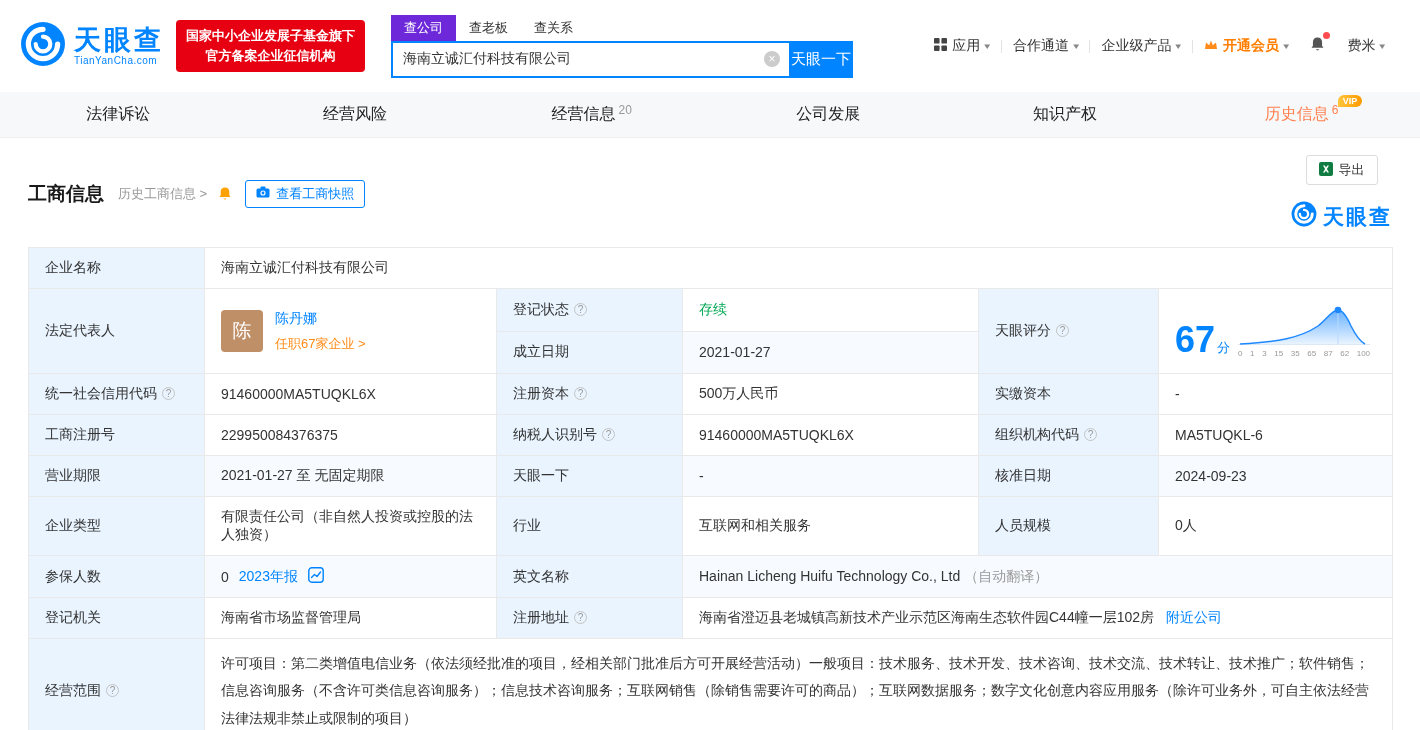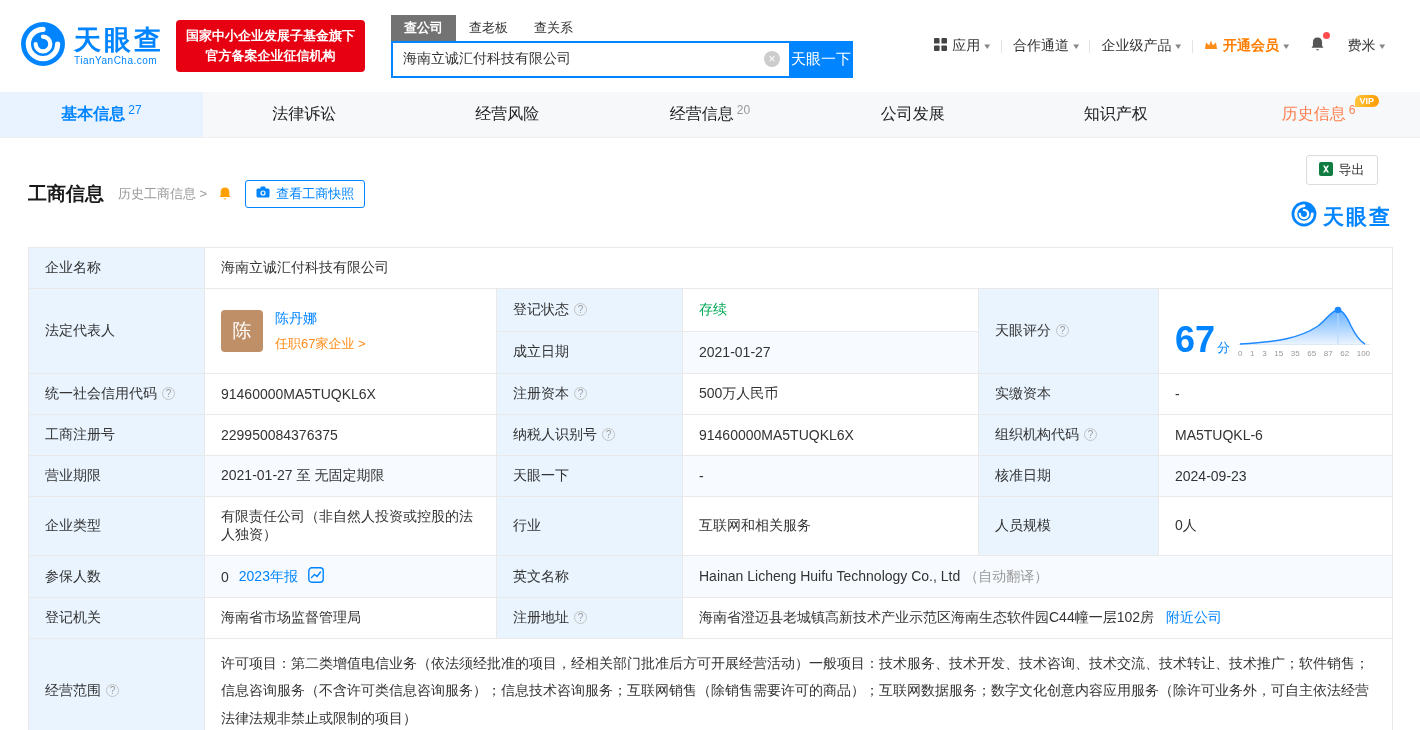--- a/index.html
+++ b/index.html
@@ -10,21 +10,21 @@
   .topbar { display:flex; align-items:center; height:92px; padding:0 24px 0 20px; }
   .logo { display:flex; align-items:center; gap:8px; cursor:pointer; }
   .logo-txt { display:flex; flex-direction:column; line-height:1.1; }
   .logo-name { font-size:27px; font-weight:bold; color:#0084ff; letter-spacing:3px; }
   .logo-domain { font-size:10px; color:#0084ff; letter-spacing:.5px; }
   .gov-badge { margin-left:12px; background:#e60012; color:#fff; font-size:13px; font-weight:bold;
     padding:6px 10px; border-radius:4px; line-height:1.55; text-align:center; white-space:nowrap; }
   .search-area { margin-left:26px; }
   .search-tabs { display:flex; align-items:flex-end; font-size:13px; margin-bottom:0; }
   .search-tab { padding:4px 13px; color:#333; cursor:pointer; }
-  .search-tab.active { background:#737373; color:#fff; font-weight:bold; }
+  .search-tab.active { background:#6d28d9; color:#fff; font-weight:normal; }
   .search-row { display:flex; }
   .search-box { position:relative; }
   .search-input { width:398px; height:37px; border:2px solid #0084ff; border-right:none;
     padding:0 32px 0 10px; font-size:14px; color:#333; outline:none; }
   .clear-btn { position:absolute; right:9px; top:50%; transform:translateY(-50%);
     width:16px; height:16px; border-radius:50%; background:#ccc; color:#fff; font-size:12px;
     line-height:16px; text-align:center; cursor:pointer; }
   .search-btn { width:64px; height:37px; background:#0084ff; color:#fff; border:none;
     font-size:15px; cursor:pointer; display:flex; align-items:center; justify-content:center; gap:6px; }
   .top-nav { margin-left:auto; display:flex; align-items:center; font-size:14px; color:#333; }
@@ -165,24 +165,20 @@
       <span class="bell-dot"></span>
     </span>
     <span class="nav-item">
       <span>费米</span>
       <span class="caret">▾</span>
     </span>
   </div>
 </div>
 
 <div class="tabbar">
-  <div class="tab active">
-    <span>基本信息</span>
-    <span class="tab-count">27</span>
-  </div>
   <div class="tab">
     <span>法律诉讼</span>
 
   </div>
   <div class="tab">
     <span>经营风险</span>
 
   </div>
   <div class="tab">
     <span>经营信息</span>

